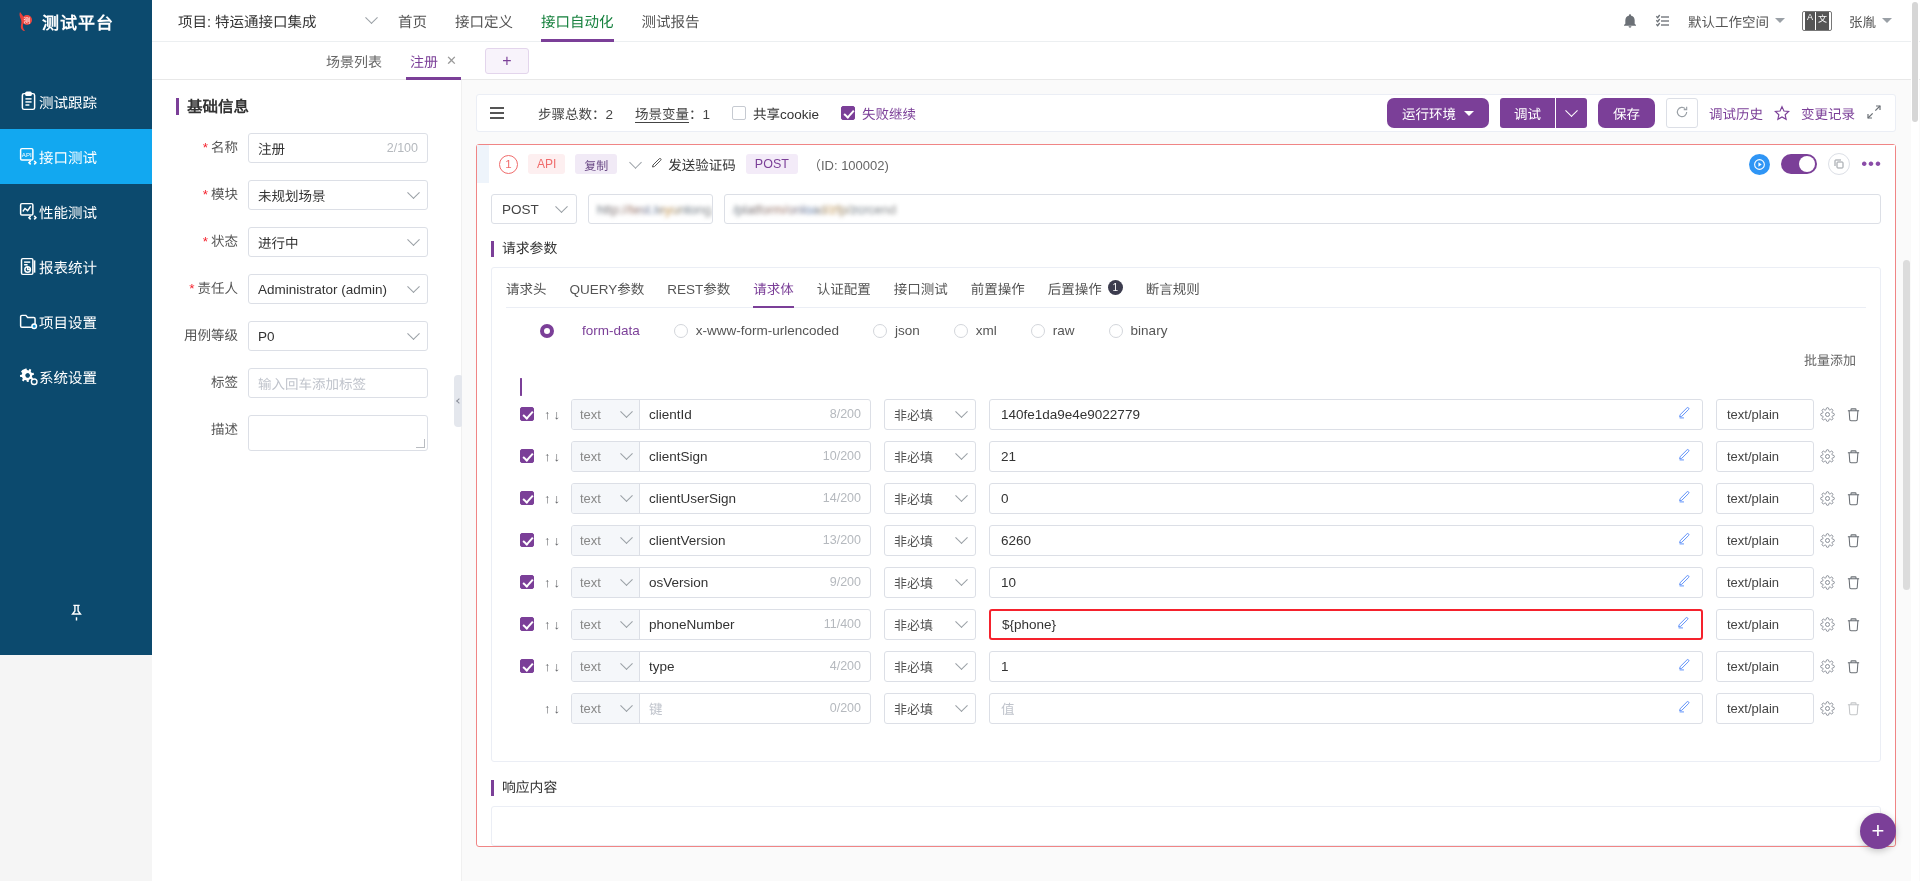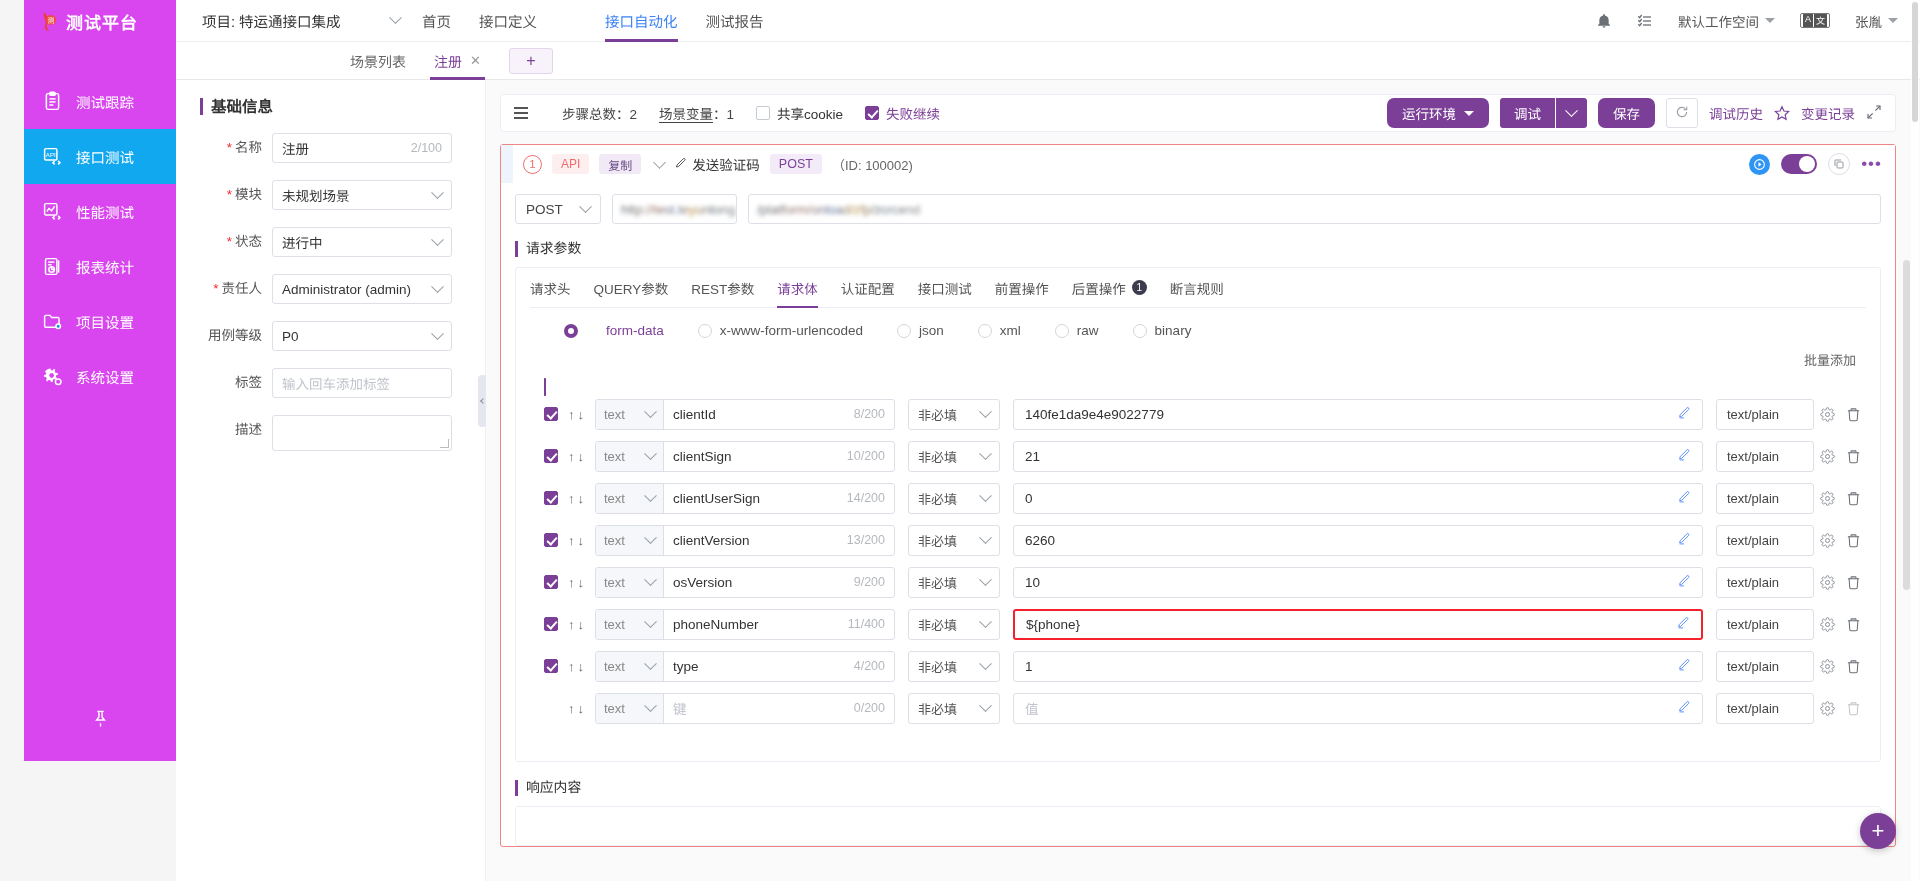--- a/index.html
+++ b/index.html
@@ -9,36 +9,35 @@
     font-family: "Liberation Sans", "DejaVu Sans", sans-serif;
     background: #f5f5f5;
     overflow: hidden;
     font-size: 14px;
     color: #333;
   }
   .app { position: relative; width: 1920px; height: 881px; display: flex; }
 
   
   .sidebar {
-    width: 152px; height: 761px; flex: 0 0 152px;
-    background: #d946ef;
+    width: 152px; height: 655px; flex: 0 0 152px;
+    background: #0c4a6e;
     display: flex; flex-direction: column;
     position: relative;
-    margin-left: 24px;
   }
   .brand {
     height: 42px; display: flex; align-items: center; gap: 7px;
     padding-left: 14px; color: #fff;
   }
   .brand-logo { width: 21px; height: 21px; position: relative; flex: 0 0 21px; }
   .brand-logo svg { display: block; }
   .brand-name { font-size: 17px; font-weight: bold; letter-spacing: 1px; }
   .nav { margin-top: 32px; display: flex; flex-direction: column; }
   .nav-item {
-    height: 55px; display: flex; align-items: center; gap: 13px;
+    height: 55px; display: flex; align-items: center; 
     padding-left: 17px; color: #fff; cursor: pointer;
     font-size: 14.5px;
   }
   .nav-item.active { background: #12a8f0; }
   .nav-icon { width: 22px; height: 22px; flex: 0 0 22px; display:flex; align-items:center; justify-content:center; }
   .nav-icon svg { display: block; }
   .pin-holder {
     position: absolute; bottom: 30px; left: 0; width: 152px;
     display: flex; justify-content: center; cursor: pointer;
   }
@@ -62,28 +61,28 @@
   .chev {
     display:inline-block; width:9px; height:9px;
     border-right:1.6px solid #9aa0a6; border-bottom:1.6px solid #9aa0a6;
     transform: rotate(45deg) translate(-2px,-2px);
   }
   .topnav { display: flex; align-items: center; gap: 28px; margin-left: 16px; height: 42px; }
   .topnav-item {
     font-size: 14.5px; color: #555; cursor: pointer; height: 42px;
     display: flex; align-items: center; position: relative;
   }
-  .topnav-item.active { color: #3b82f6; font-weight: 500; margin-left: 40px; }
+  .topnav-item.active { color: #15803d; font-weight: 500; }
   .topnav-item.active::after {
     content: ""; position: absolute; left: 0; right: 0; bottom: 0;
     height: 2.5px; background: #7b3f98;
   }
   .topbar-right {
-    margin-left: auto; display: flex; align-items: center; gap: 25px;
-    padding-right: 22px; font-size: 13.5px; color: #555;
+    margin-left: auto; display: flex; gap: 17px;
+    padding-right: 28px; font-size: 13.5px; color: #555;
   }
   .tb-icon { cursor: pointer; display: flex; align-items: center; }
   .ws-select { display: flex; align-items: center; gap: 6px; cursor: pointer; }
   .lang-box {
     border: 1px solid #777; border-radius: 2px; font-size: 9px;
     padding: 0 2px; display: flex; gap: 1px; cursor: pointer; color:#fff;
   }
   .lang-box b { background: #555; padding: 0 2px; font-weight: normal; }
   .user-menu { display: flex; align-items: center; gap: 6px; cursor: pointer; }
 

